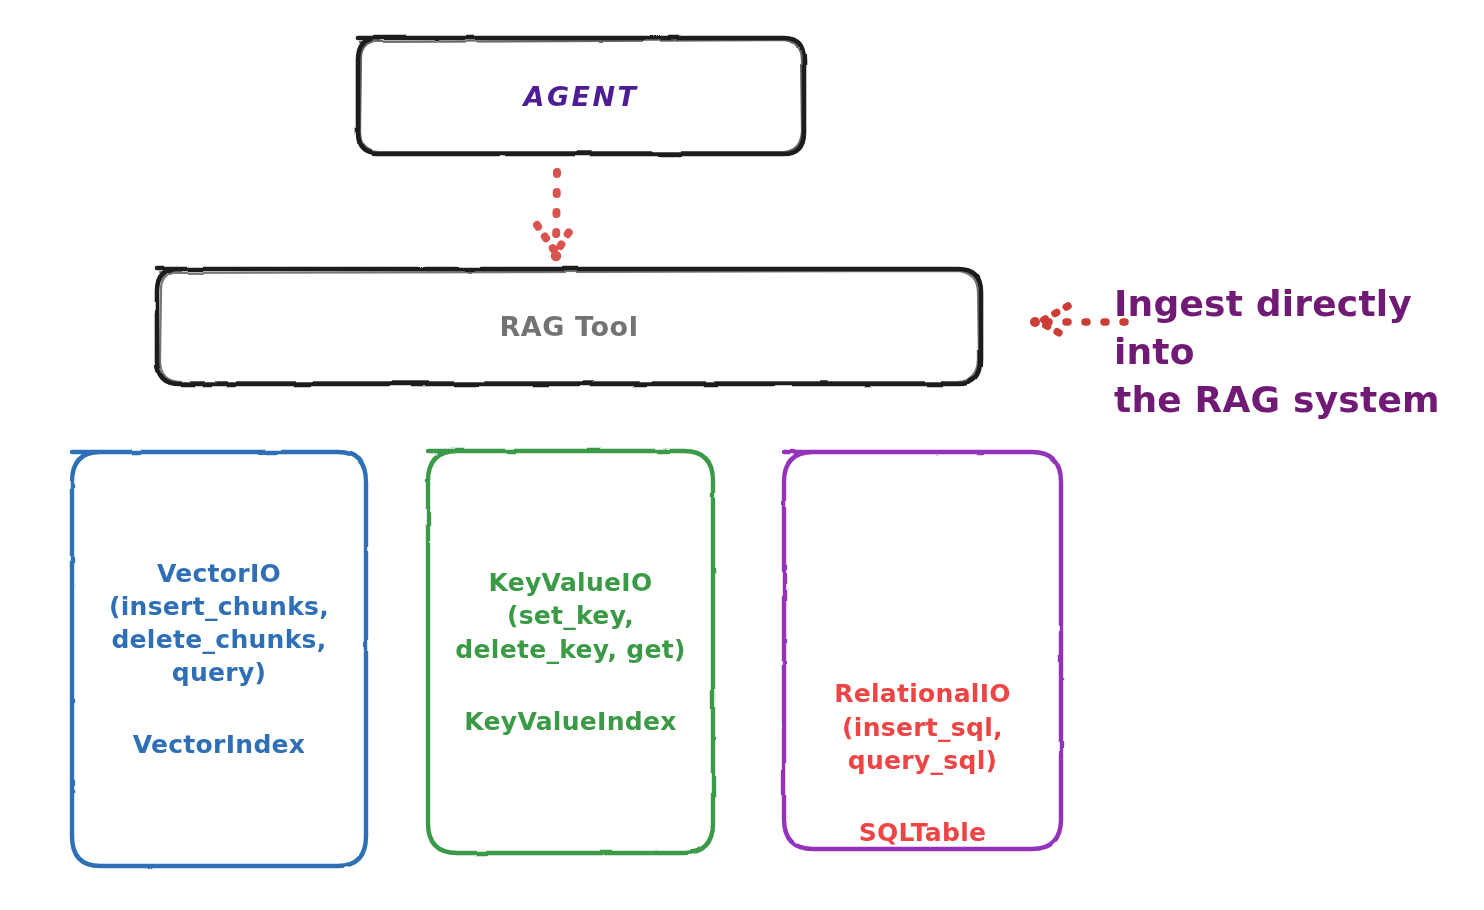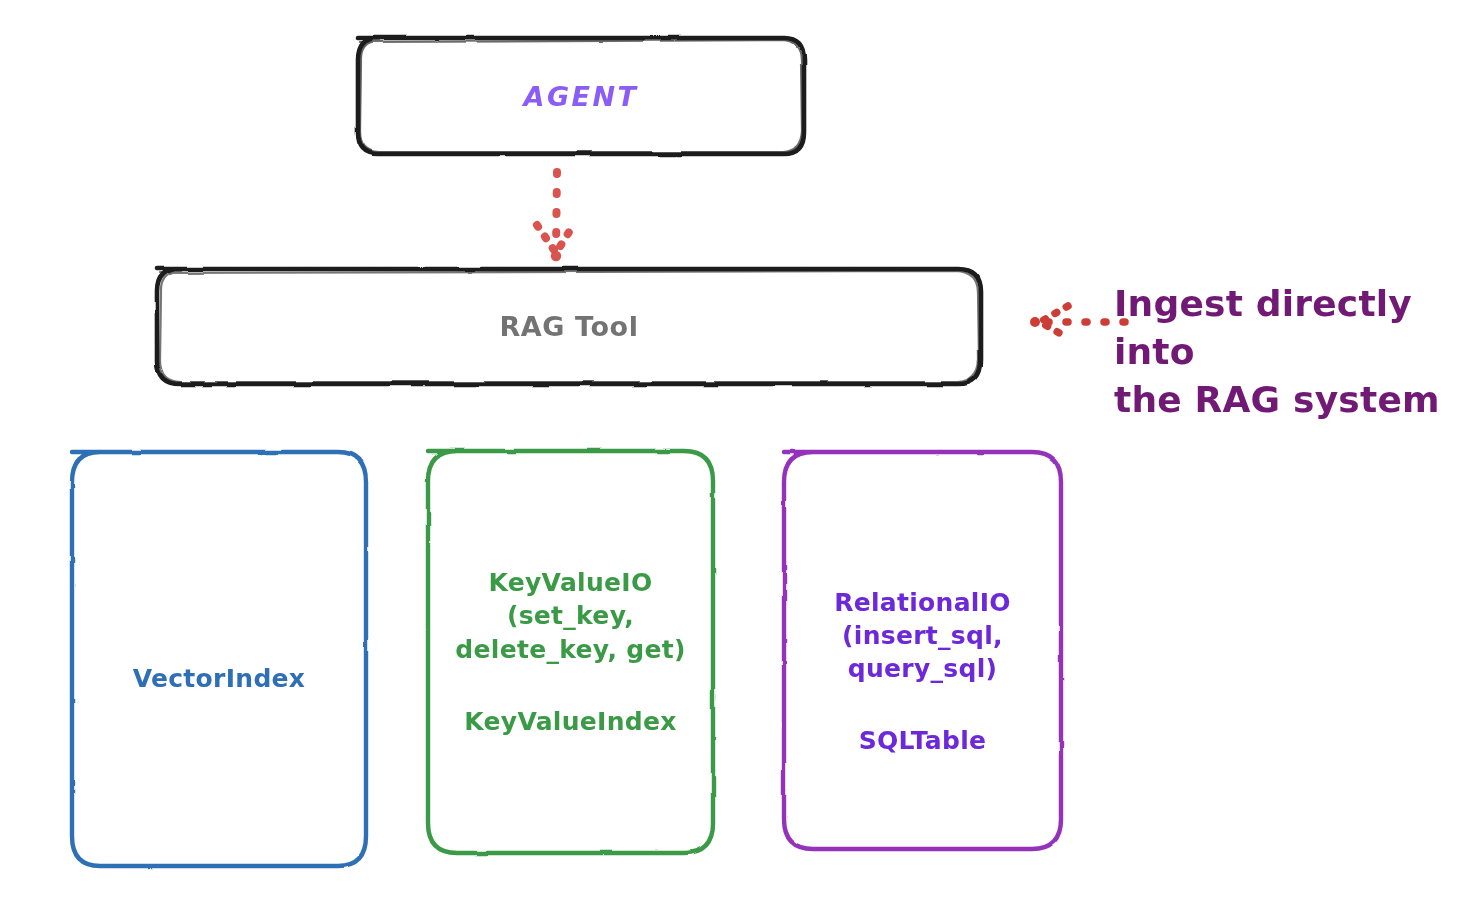--- a/index.html
+++ b/index.html
@@ -37,21 +37,21 @@
   .agent-box-label {
     left: 358px;
     top: 38px;
     width: 446px;
     height: 116px;
     font-family: "DejaVu Sans", sans-serif;
     font-style: italic;
     font-weight: 700;
     font-size: 27px;
     letter-spacing: 2.5px;
-    color: #8b5cf6;
+    color: #4c1d95;
   }
 
   
   .rag-box-label {
     left: 157px;
     top: 269px;
     width: 824px;
     height: 115px;
     font-size: 27px;
     font-weight: 600;
@@ -69,21 +69,21 @@
   .provider-label .api {
     display: block;
   }
   .provider-label .idx {
     display: block;
     margin-top: 1.55em;
   }
 
   .vector-label  { left: 72px;  top: 452px; width: 294px; height: 414px; color: #2f6fb6; }
   .kv-label      { left: 428px; top: 451px; width: 285px; height: 402px; color: #3a9a46; align-items: center; }
-  .rel-label     { left: 784px; top: 473px; width: 277px; height: 397px; color: #6d28d9; }
+  .rel-label     { left: 784px; top: 452px; width: 277px; height: 397px; color: #ef4444; justify-content: flex-end; }
 
   
   .annotation {
     position: absolute;
     left: 1114px;
     top: 280px;
     width: 330px;
     color: #701a75;
     font-size: 36px;
     font-weight: 600;
@@ -142,20 +142,24 @@
   <g filter="url(#rough2)">
     <path d="M 784 452 L 1032 452 Q 1061 452 1061 482 L 1061 819 Q 1061 849 1032 849 L 813 849 Q 784 849 784 819 L 784 482 Q 784 452 813 452 Z" fill="#ffffff" stroke="#9433bc" stroke-width="4.4" stroke-linecap="round" stroke-linejoin="round"></path>
   </g>
 </svg>
 
 <div class="node-label agent-box-label">AGENT</div>
 
 <div class="node-label rag-box-label">RAG Tool</div>
 
 <div class="node-label provider-label vector-label">
+  <span class="api">VectorIO
+(insert_chunks,
+delete_chunks,
+query)</span>
   <span class="idx">VectorIndex</span>
 </div>
 
 <div class="node-label provider-label kv-label">
   <span class="api">KeyValueIO
 (set_key,
 delete_key, get)</span>
   <span class="idx">KeyValueIndex</span>
 </div>
 

